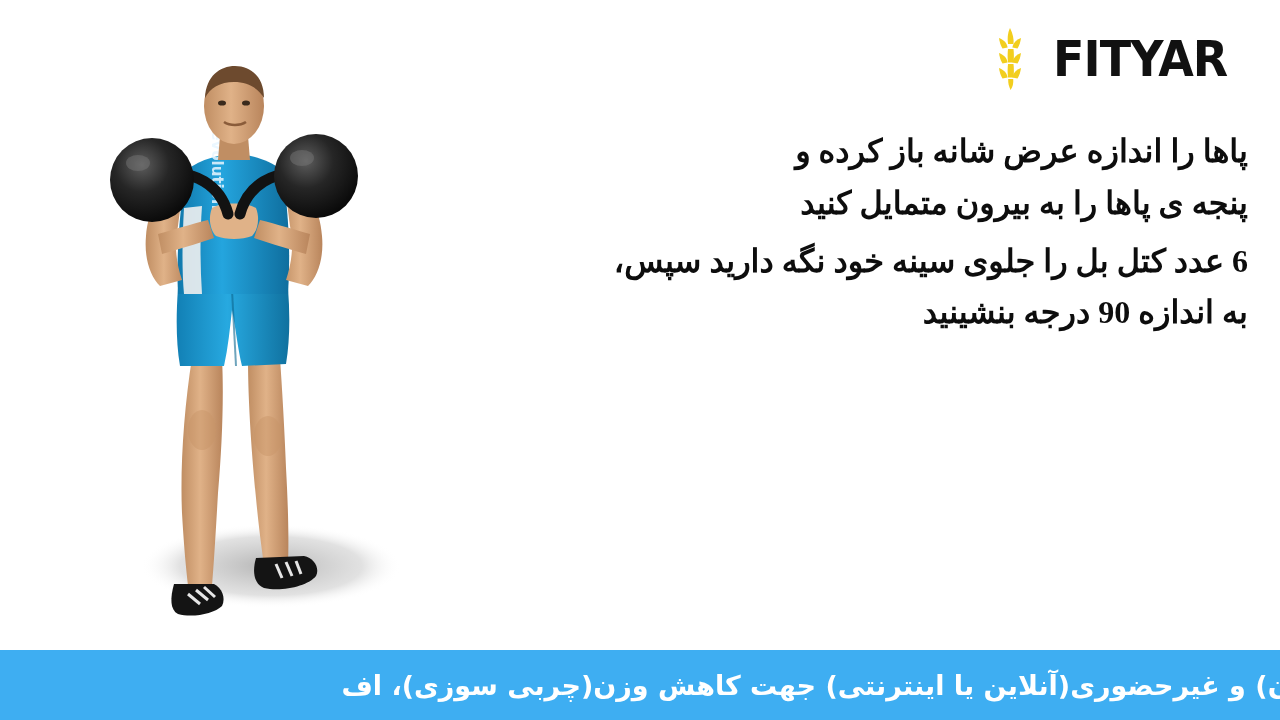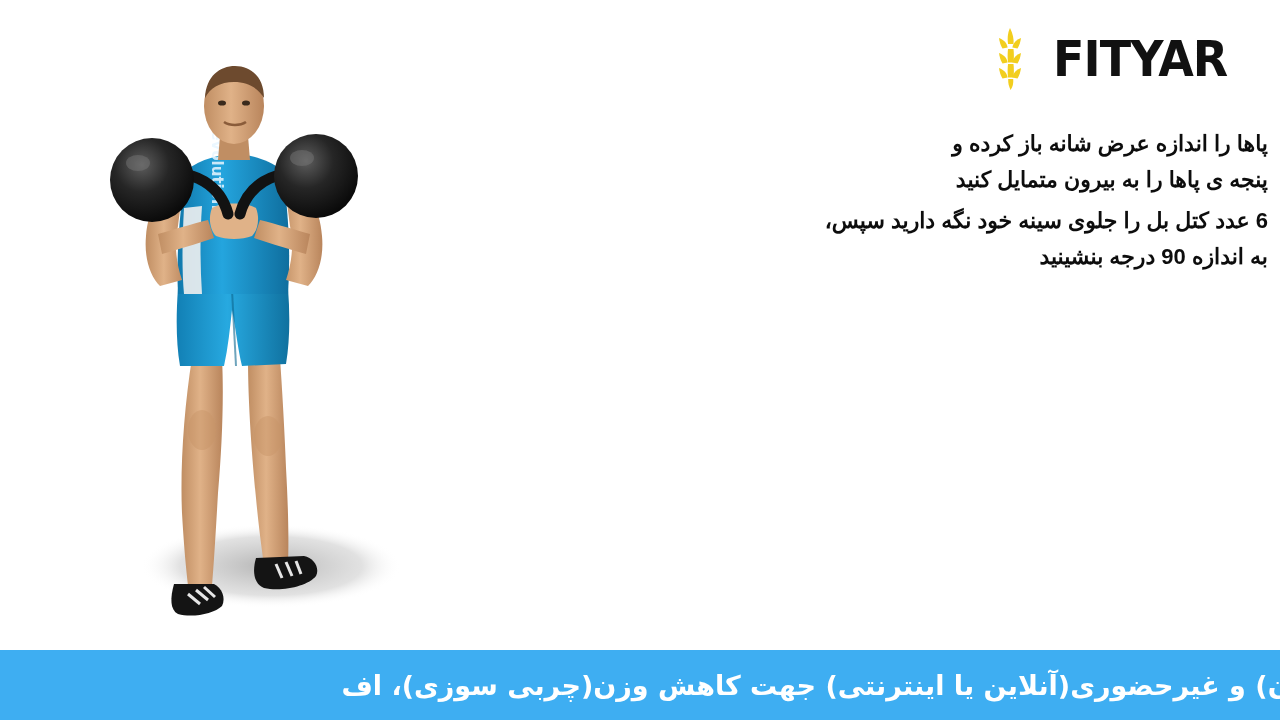--- a/index.html
+++ b/index.html
@@ -56,26 +56,26 @@
     text-align: right;
   }
   .bullet-row {
     position: relative;
     padding-right: 0;
     padding-left: 0;
     margin-bottom: 6px;
   }
   .bullet-text {
     display: block;
-    font-family: Liberation Sans, sans-serif;
+    font-family: Liberation Serif, serif;
     font-weight: bold;
-    font-size: 22px;
+    font-size: 32px;
     line-height: 1.62;
     color: #0d0d0d;
-    padding-right: 12px;
+    padding-right: 32px;
     padding-left: 60px;
     white-space: pre-line;
   }
 
   
   .athlete-figure {
     position: absolute;
     left: 96px;
     top: 58px;
     width: 330px;

